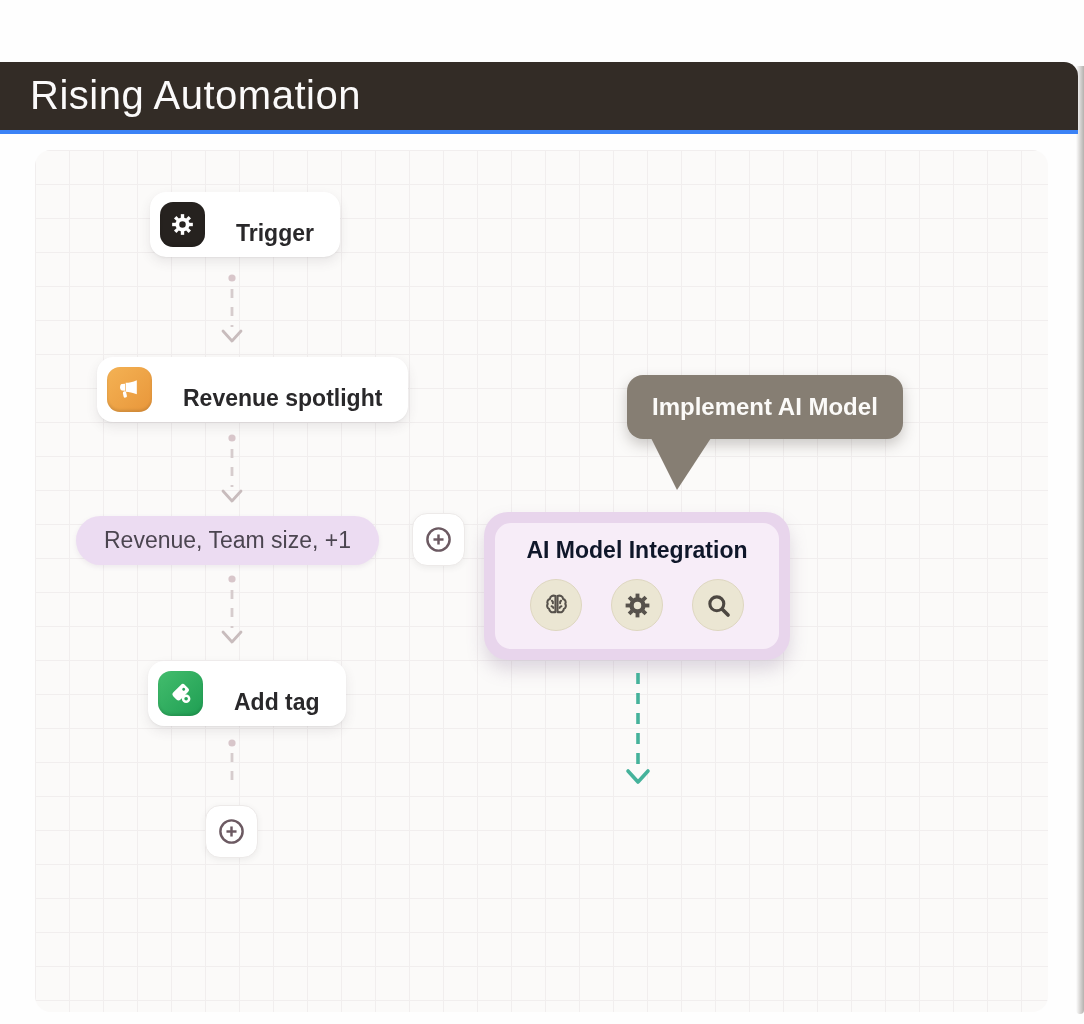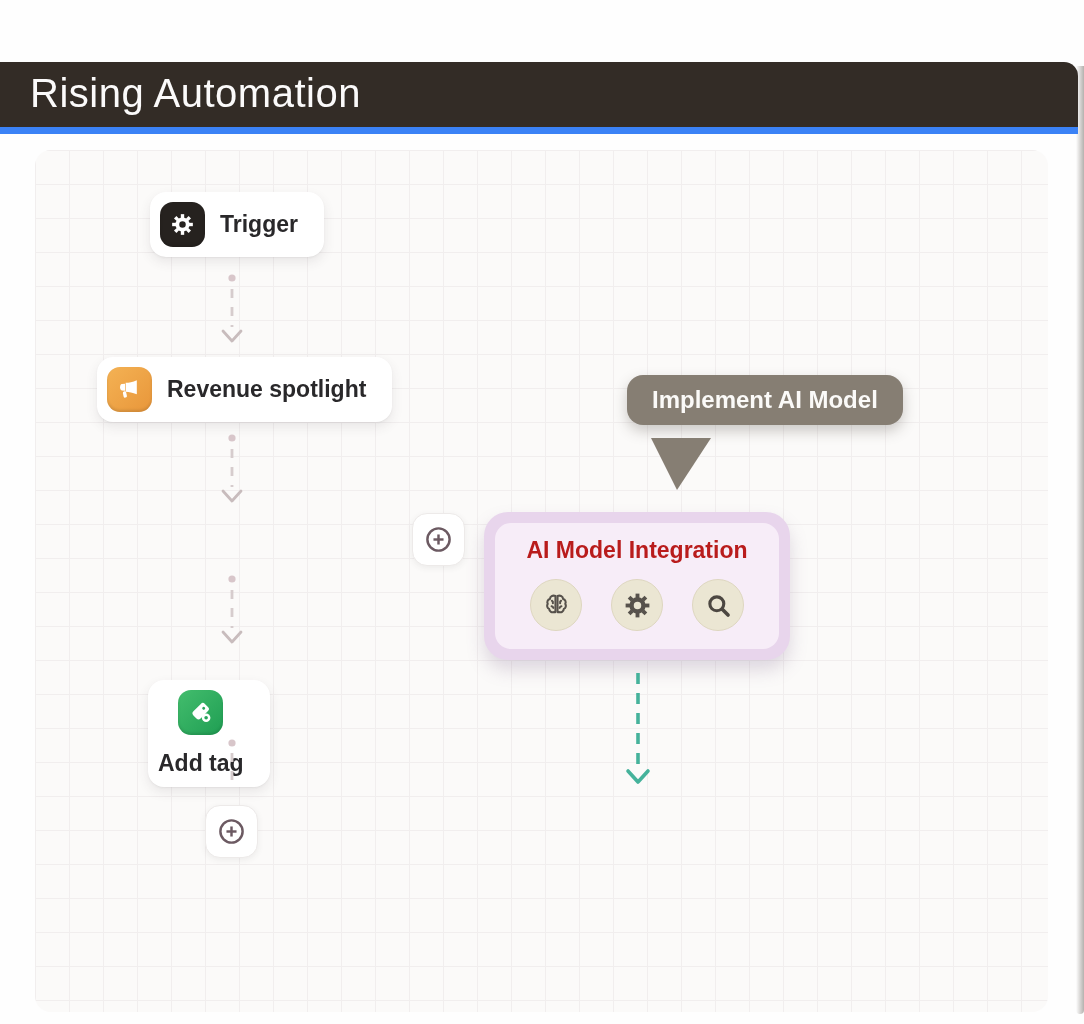--- a/index.html
+++ b/index.html
@@ -8,35 +8,35 @@
   .page { position:relative; width:1084px; height:1024px; background:#fefefe; overflow:hidden; }
 
   
   .edge-shadow { position:absolute; right:0; top:66px; width:8px; height:948px;
     background:linear-gradient(to right, rgba(150,145,140,0), #b4b1ae);
     border-radius:0 0 8px 8px; }
 
   
   .titlebar { position:absolute; left:0; top:62px; width:1078px; height:72px;
     background:#332c26; border-radius:0 14px 0 0;
-    border-bottom:7px solid #3b82f6; display:flex; align-items:center; padding:0 0 2px 30px; }
+    border-bottom:4px solid #3b82f6; display:flex; align-items:center; padding:0 0 2px 30px; }
   .titlebar .title { color:#fbfafa; font-size:40px; font-weight:400; letter-spacing:.5px; }
 
   
   .canvas { position:absolute; left:35px; top:150px; width:1013px; height:862px;
     background:#fbfaf9; border-radius:16px;
     background-image:
       linear-gradient(to right, #f1eeee 1.5px, transparent 1.5px),
       linear-gradient(to bottom, #f1eeee 1.5px, transparent 1.5px);
     background-size:34px 34px; }
 
   .abs { position:absolute; }
 
   
-  .node { display:inline-flex; align-items:center; gap:15px;
+  .node { display:inline-flex; align-items:flex-end; gap:31px;
     background:#ffffff; border-radius:16px; padding:10px 26px 10px 10px;
     box-shadow:0 1px 2px rgba(70,60,65,.06), 0 5px 12px rgba(70,60,65,.10);
     cursor:pointer; }
   .node .label { font-size:23px; font-weight:700; color:#29282a; white-space:nowrap; }
   .icon-box { width:45px; height:45px; border-radius:13px; display:flex;
     align-items:center; justify-content:center; flex:0 0 auto;
     box-shadow:inset 0 -2px 3px rgba(0,0,0,.12); }
   .icon-box.dark   { background:#26221f; }
   .icon-box.orange { background:linear-gradient(135deg,#f4b254,#e8963a); }
   .icon-box.green  { background:linear-gradient(135deg,#43bd6d,#1f9e53); }
@@ -53,29 +53,29 @@
 
   
   .plus-btn { width:53px; height:53px; background:#ffffff; border:1px solid #edeae9;
     border-radius:15px; display:flex; align-items:center; justify-content:center;
     box-shadow:0 2px 6px rgba(70,60,65,.08); cursor:pointer; }
 
   
   .ai-card { width:306px; background:#e8d5ec; border-radius:24px; padding:11px;
     box-shadow:0 10px 18px rgba(120,90,130,.22); cursor:pointer; }
   .ai-inner { background:#f7edf8; border-radius:16px; padding:14px 0 18px; }
-  .ai-title { text-align:center; font-size:23px; font-weight:700; color:#b91c1c; }
+  .ai-title { text-align:center; font-size:23px; font-weight:700; color:#0f172a; }
   .ai-icons { display:flex; justify-content:center; gap:29px; margin-top:15px; }
   .circle-btn { width:52px; height:52px; border-radius:50%; background:#ebe6d3;
     border:1px solid #ded7c0; display:flex; align-items:center; justify-content:center;
     cursor:pointer; }
 
   
   .tooltip { z-index:3; }
-  .tooltip .bubble { height:50px; display:inline-flex; align-items:center; padding:0 25px;
+  .tooltip .bubble { height:64px; display:inline-flex; align-items:center; padding:0 25px;
     background:#867e73; border-radius:16px; color:#fbfaf8; font-size:24px; font-weight:700;
     white-space:nowrap; box-shadow:0 6px 14px rgba(60,50,45,.25); }
   .tooltip .tail { position:absolute; left:20px; top:63px; }
 
   svg { display:block; }
 </style>
 </head>
 <body>
 
 <div class="page">
@@ -123,38 +123,39 @@
       </span>
       <span class="label">Revenue spotlight</span>
     </div>
 
     <svg class="abs" style="left:183px; top:282px;" width="28" height="80">
       <circle cx="14" cy="6" r="3.6" fill="#d8c6ca"></circle>
       <line x1="14" y1="17" x2="14" y2="55" stroke="#d6cccd" stroke-width="2.8" stroke-dasharray="9 9"></line>
       <polyline points="5,59 14,69 23,59" fill="none" stroke="#c8bcbd" stroke-width="2.8" stroke-linecap="round" stroke-linejoin="round"></polyline>
     </svg>
 
+    <div class="pill purple abs" style="left:41px; top:366px;">Revenue, Team size, +1</div>
 
     <button class="plus-btn abs" style="left:377px; top:363px;">
       <span>
         <svg viewBox="0 0 24 24" width="31" height="31" fill="none" stroke="#6c5a62" stroke-width="1.9">
           <circle cx="12" cy="12" r="8.6"></circle>
           <line x1="12" y1="8.1" x2="12" y2="15.9"></line>
             <line x1="8.1" y1="12" x2="15.9" y2="12"></line>
         </svg>
       </span>
     </button>
 
     <svg class="abs" style="left:183px; top:423px;" width="28" height="80">
       <circle cx="14" cy="6" r="3.6" fill="#d8c6ca"></circle>
       <line x1="14" y1="17" x2="14" y2="55" stroke="#d6cccd" stroke-width="2.8" stroke-dasharray="9 9"></line>
       <polyline points="5,59 14,69 23,59" fill="none" stroke="#c8bcbd" stroke-width="2.8" stroke-linecap="round" stroke-linejoin="round"></polyline>
     </svg>
 
-    <div class="node abs" style="left:113px; top:530px;flex-direction:column;">
+    <div class="node abs" style="left:113px; top:511px;">
       <span class="icon-box green">
         <svg viewBox="0 0 24 24" width="27" height="27">
           <g transform="rotate(45 12 11)">
             <rect x="7.5" y="3.5" width="9" height="14.5" rx="2.6" fill="#ffffff"></rect>
             <circle cx="12" cy="7" r="1.3" fill="#28a55b"></circle>
           </g>
           <circle cx="17" cy="16.6" r="3.8" fill="#ffffff"></circle>
           <circle cx="17" cy="16.6" r="1.6" fill="#28a55b"></circle>
         </svg>
       </span>

